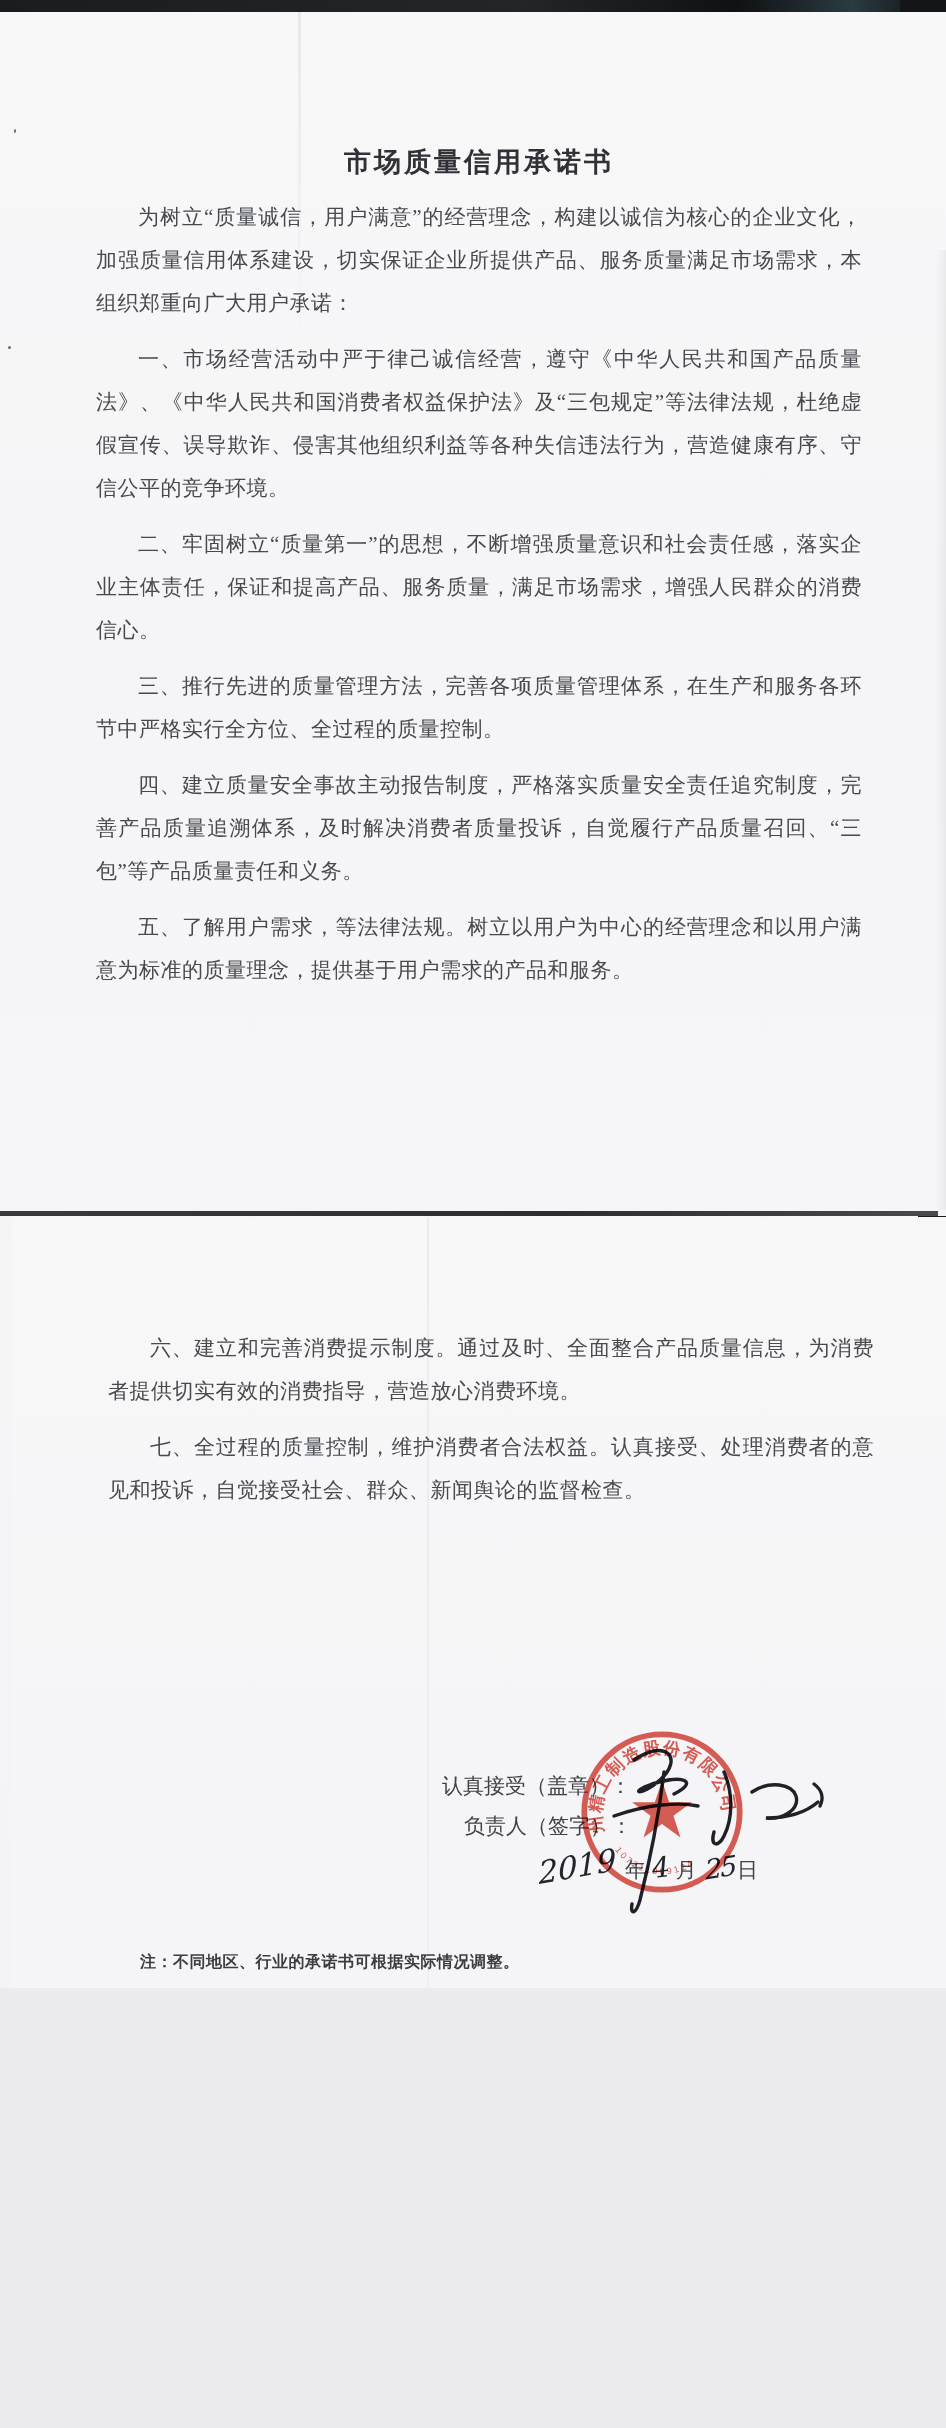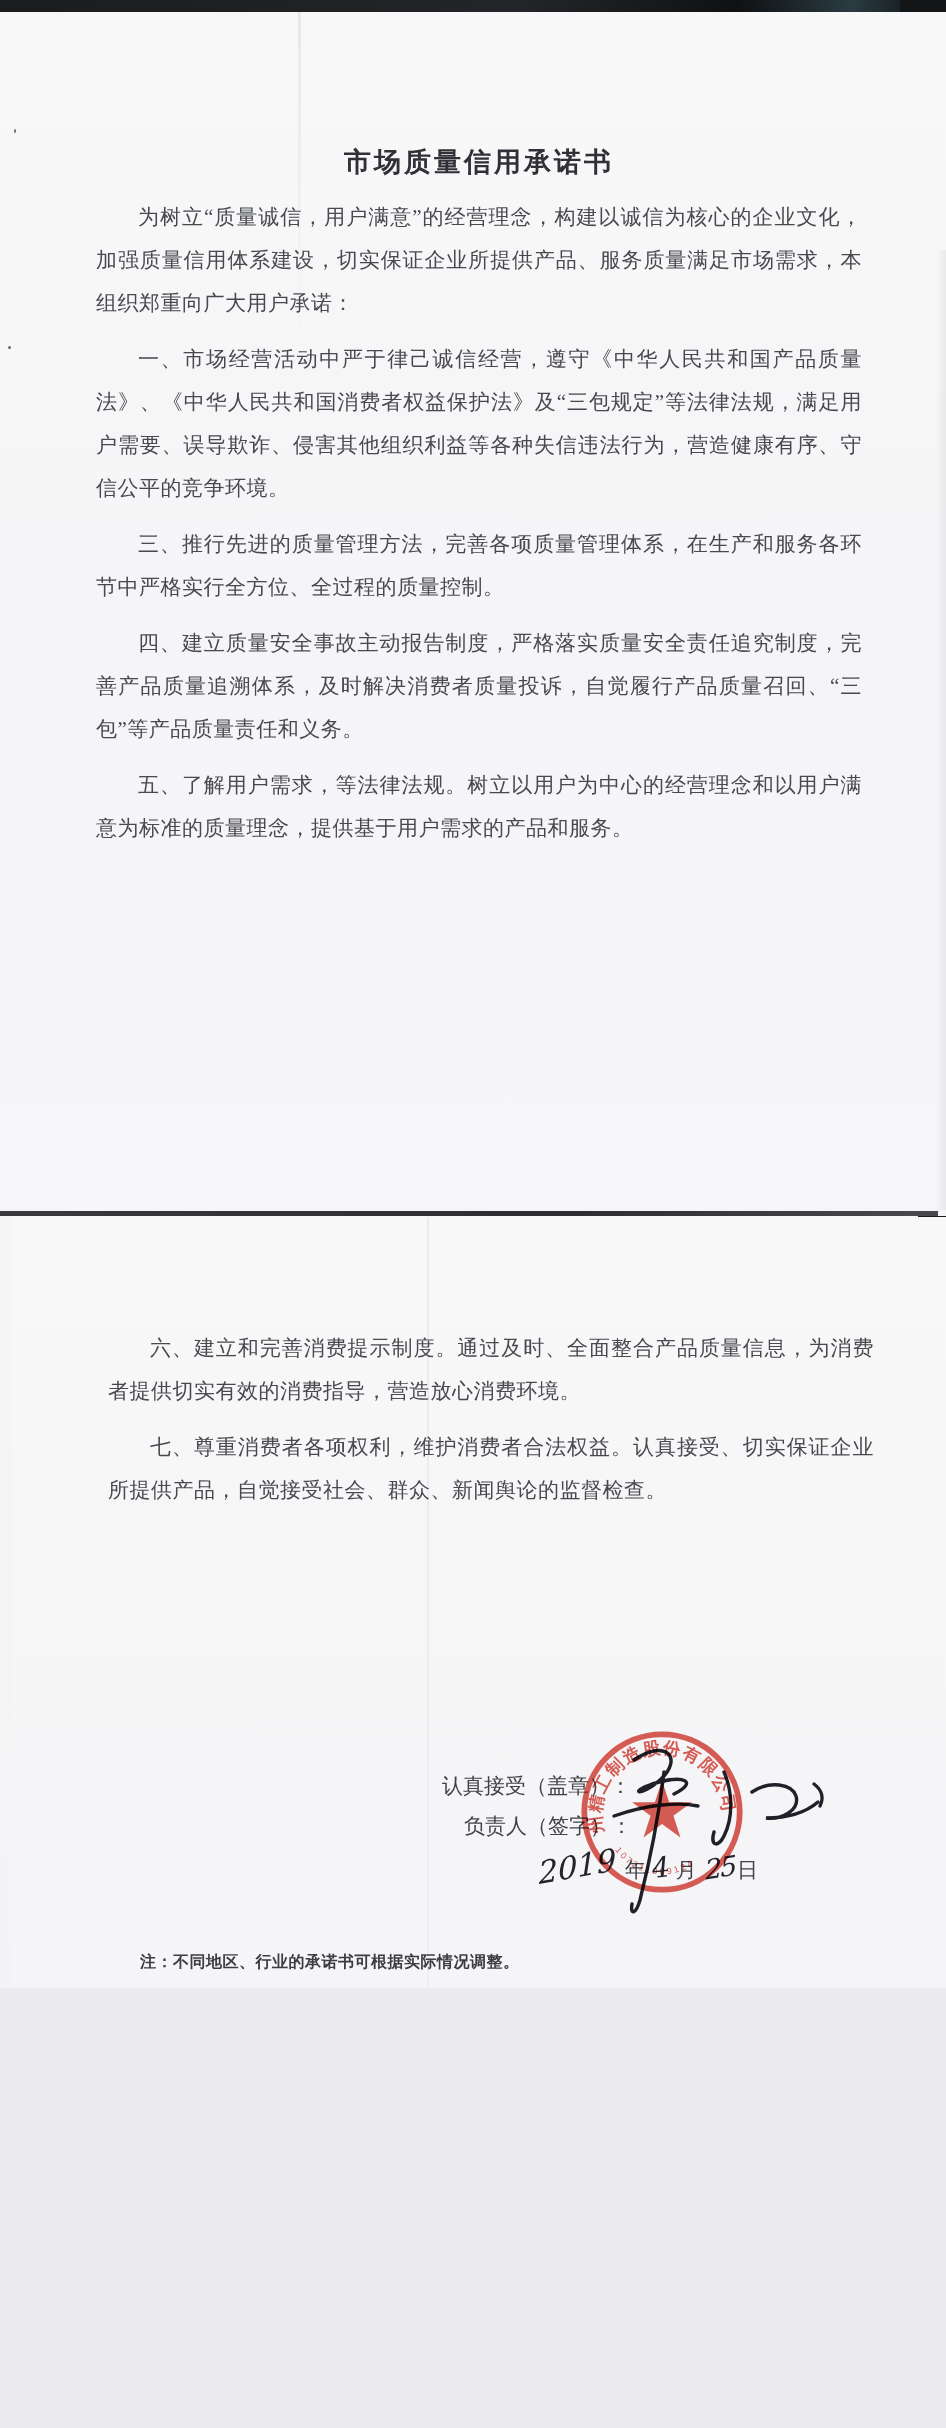--- a/index.html
+++ b/index.html
@@ -118,34 +118,35 @@
 
 <div class="scan">
 
   <div class="scan-top-bar"></div>
   <div class="corner-wedge"></div>
 
   <div class="page page-1">
     <div class="doc-title">市场质量信用承诺书</div>
     <div class="body-text content-1">
       <p class="para">为树立“质量诚信，用户满意”的经营理念，构建以诚信为核心的企业文化，加强质量信用体系建设，切实保证企业所提供产品、服务质量满足市场需求，本组织郑重向广大用户承诺：</p>
-      <p class="para">一、市场经营活动中严于律己诚信经营，遵守《中华人民共和国产品质量法》、《中华人民共和国消费者权益保护法》及“三包规定”等法律法规，满足用户需要、误导欺诈、侵害其他组织利益等各种失信违法行为，营造健康有序、守信公平的竞争环境。</p>
+      <p class="para">一、市场经营活动中严于律己诚信经营，遵守《中华人民共和国产品质量法》、《中华人民共和国消费者权益保护法》及“三包规定”等法律法规，杜绝虚假宣传、误导欺诈、侵害其他组织利益等各种失信违法行为，营造健康有序、守信公平的竞争环境。</p>
+      <p class="para">二、牢固树立“质量第一”的思想，不断增强质量意识和社会责任感，落实企业主体责任，保证和提高产品、服务质量，满足市场需求，增强人民群众的消费信心。</p>
       <p class="para">三、推行先进的质量管理方法，完善各项质量管理体系，在生产和服务各环节中严格实行全方位、全过程的质量控制。</p>
       <p class="para">四、建立质量安全事故主动报告制度，严格落实质量安全责任追究制度，完善产品质量追溯体系，及时解决消费者质量投诉，自觉履行产品质量召回、“三包”等产品质量责任和义务。</p>
       <p class="para">五、了解用户需求，等法律法规。树立以用户为中心的经营理念和以用户满意为标准的质量理念，提供基于用户需求的产品和服务。</p>
     </div>
   </div>
 
   <div class="page-divider"></div>
   <div class="divider-notch"></div>
 
   <div class="page page-2">
     <div class="body-text content-2" style="position:relative; top:110px; left:0;">
       <p class="para">六、建立和完善消费提示制度。通过及时、全面整合产品质量信息，为消费者提供切实有效的消费指导，营造放心消费环境。</p>
-      <p class="para">七、尊重消费者各项权利，维护消费者合法权益。认真接受、切实保证企业所提供产品，自觉接受社会、群众、新闻舆论的监督检查。</p>
+      <p class="para">七、全过程的质量控制，维护消费者合法权益。认真接受、处理消费者的意见和投诉，自觉接受社会、群众、新闻舆论的监督检查。</p>
     </div>
   </div>
 
   <div class="signature-block">
     <div class="sig-row-1">认真接受（盖章）：</div>
     <div class="sig-row-2">负责人（签字）：</div>
     <div class="sig-row-3">
       <span class="hand hand-year">2019</span><span>年</span><span class="hand hand-month">4</span><span>月</span><span class="hand hand-day">25</span><span>日</span>
     </div>
   </div>

